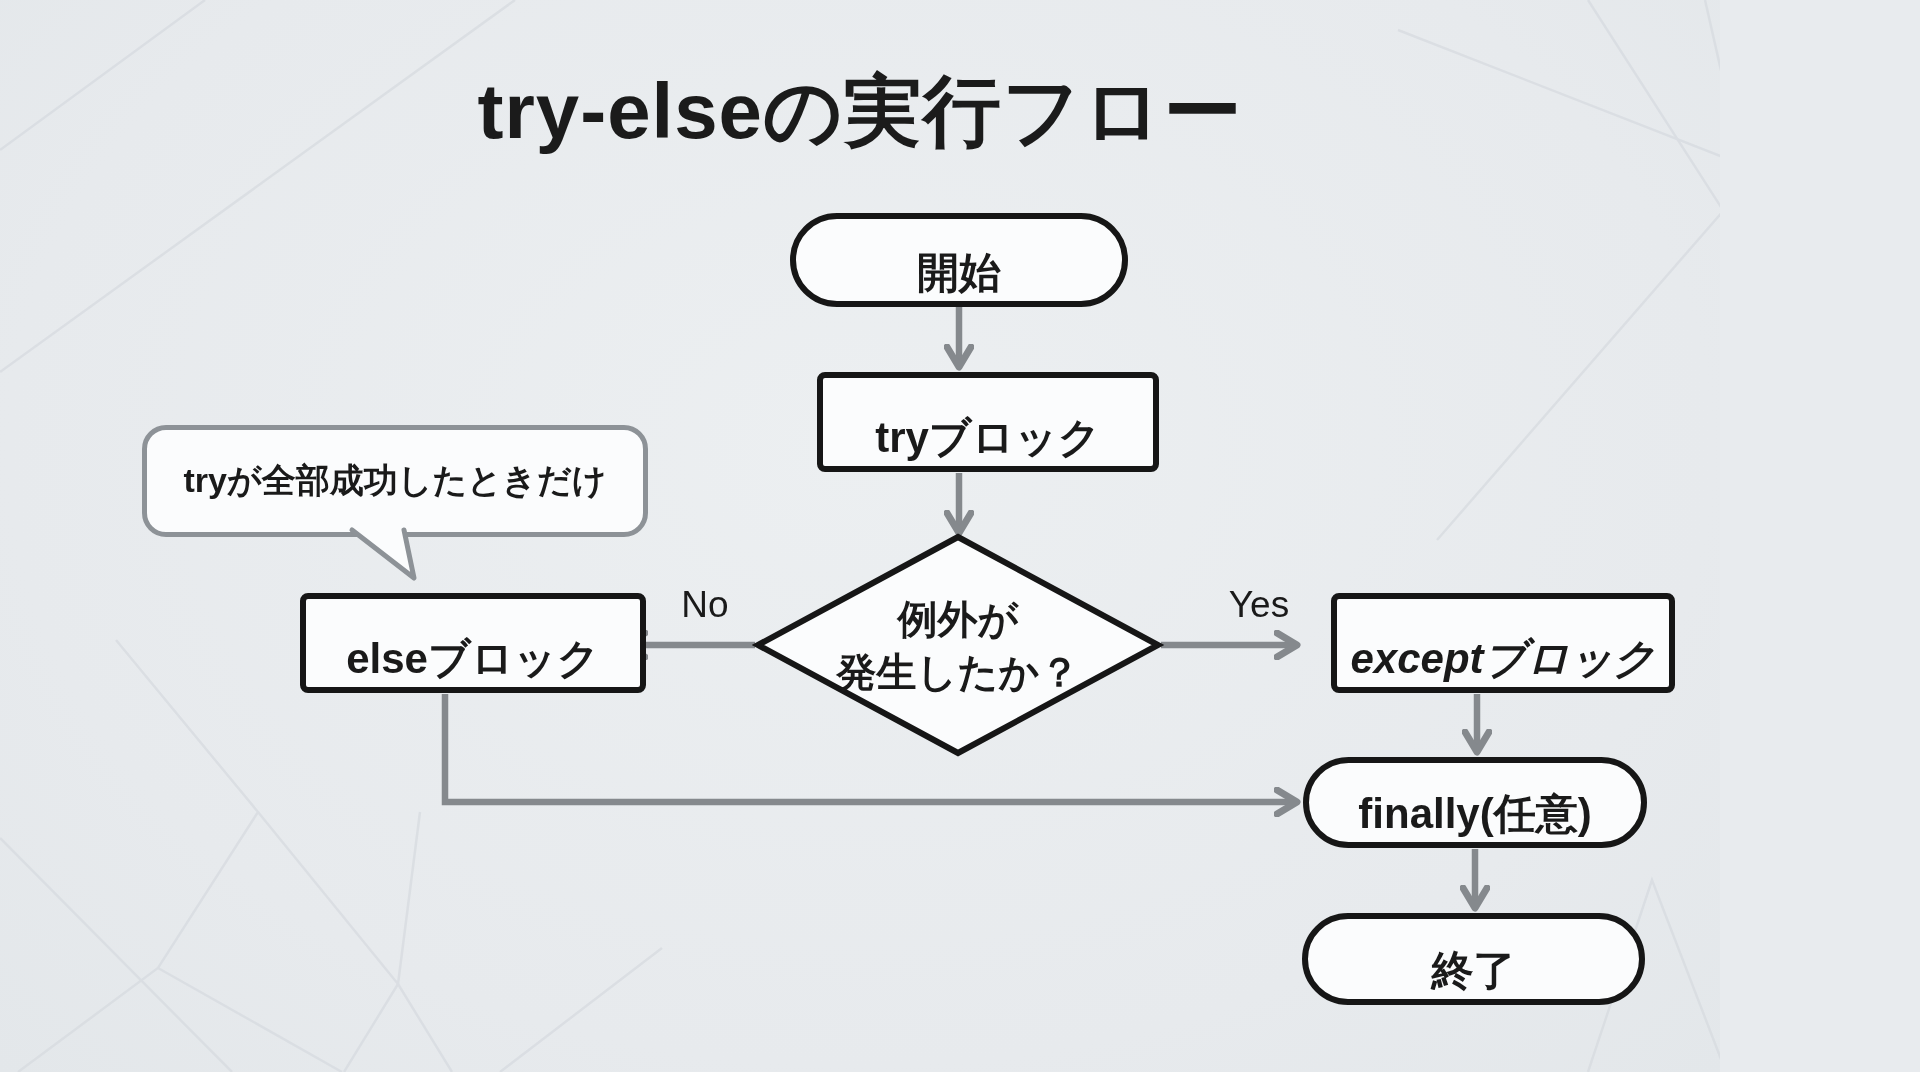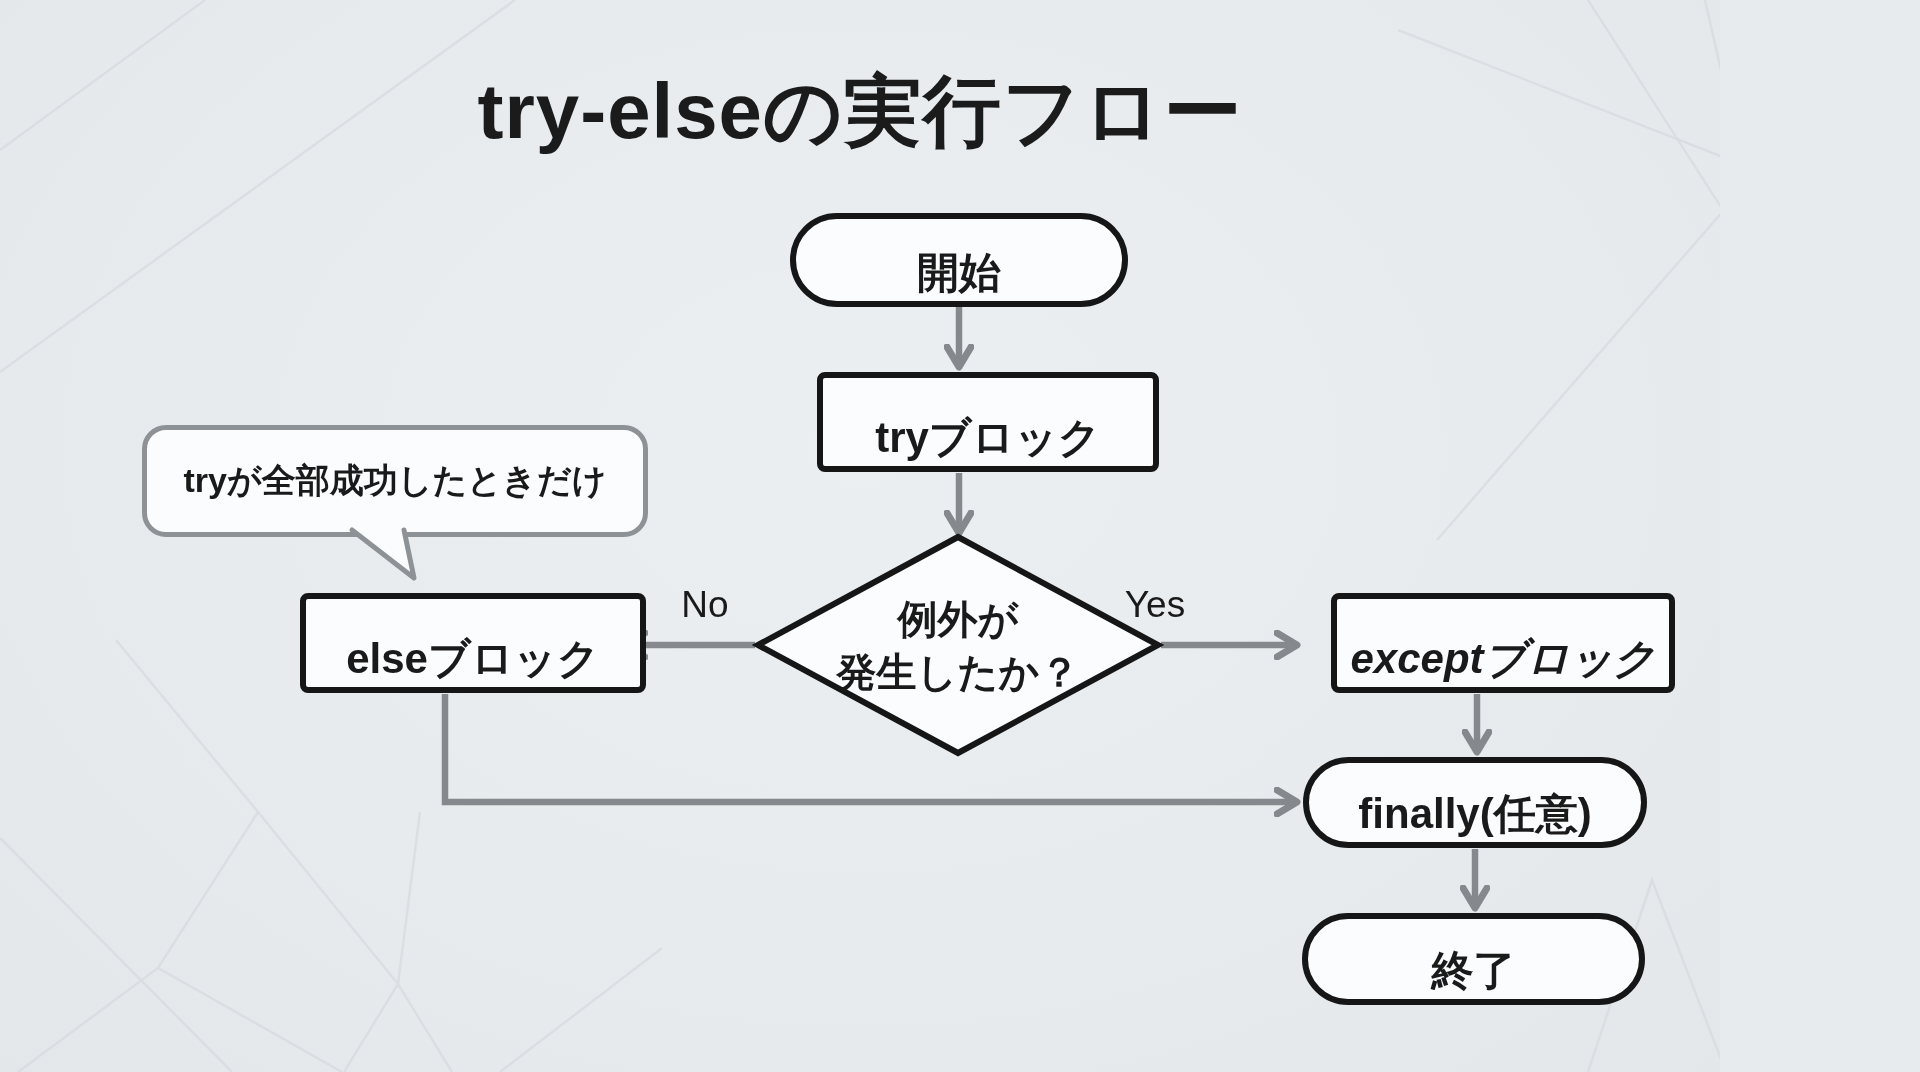--- a/index.html
+++ b/index.html
@@ -123,21 +123,21 @@
     <span>終了</span>
   </div>
 
   <div class="node pill" style="left:1303px;top:757px;width:344px;height:91px;">
     <span>finally(任意)</span>
   </div>
 
   <div class="edge-label" style="left:650px;top:584px;width:110px;height:48px;">
     <span>No</span>
   </div>
-  <div class="edge-label" style="left:1100px;top:584px;width:110px;height:48px;">
+  <div class="edge-label" style="left:1204px;top:584px;width:110px;height:48px;">
     <span>Yes</span>
   </div>
 
   <div class="callout">
     <span>tryが全部成功したときだけ</span>
   </div>
   <svg class="callout-tail" width="100" height="70" viewBox="0 0 100 70">
     <path d="M 12 10 L 74 58 L 64 10" fill="#fbfcfd" stroke="#8d9297" stroke-width="5" stroke-linejoin="round" stroke-linecap="round"></path>
   </svg>
 

